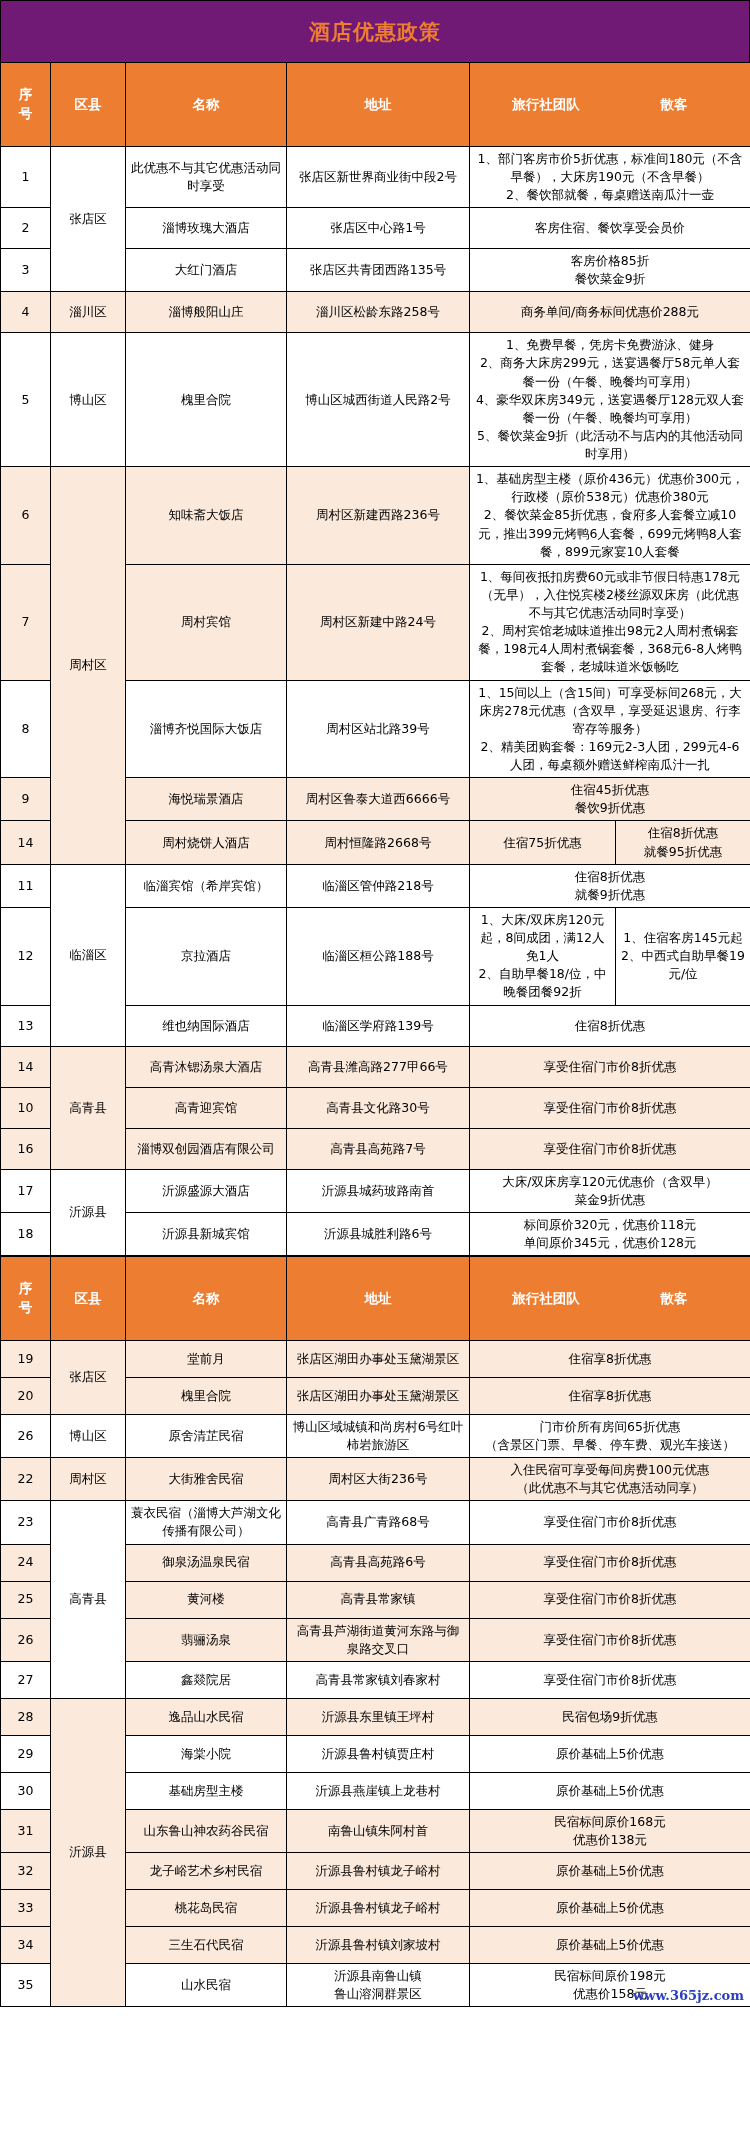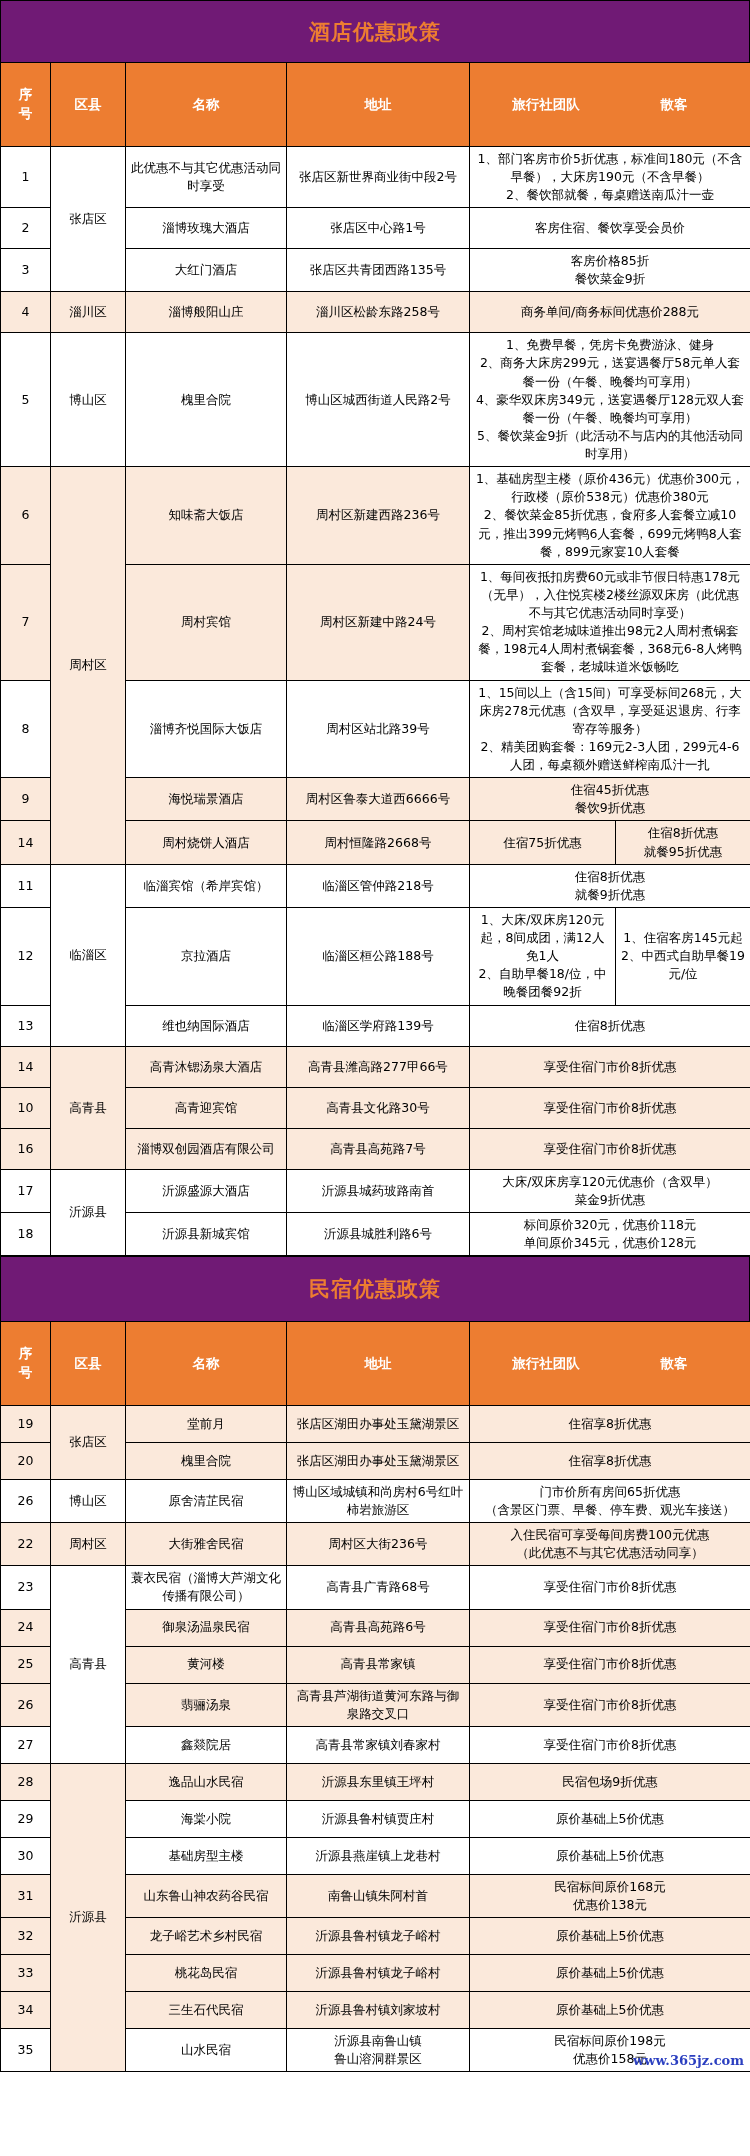--- a/index.html
+++ b/index.html
@@ -191,21 +191,20 @@
         <tr>
           <td class="cell-white">18</td>
           <td class="cell-white">沂源县新城宾馆</td>
           <td class="cell-white">沂源县城胜利路6号</td>
           <td class="cell-white" colspan="2">标间原价320元，优惠价118元
 单间原价345元，优惠价128元</td>
         </tr>
       </tbody>
   </table>
 
-  <div class="title-box second">民宿优惠政策</div>
 
   <table class="t2">
     <colgroup>
       <col class="c-no">
         <col class="c-district">
         <col class="c-name">
       <col class="c-address">
         <col class="c-team">
         <col class="c-ind">
     </colgroup>

